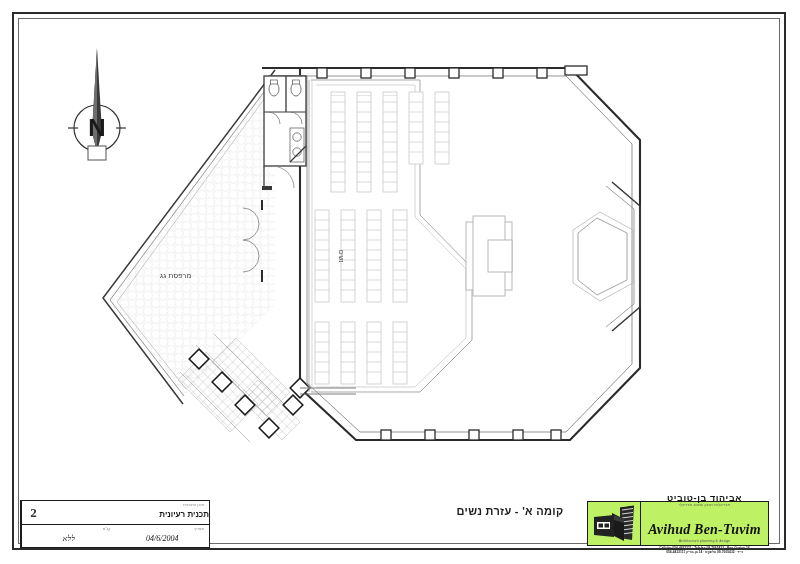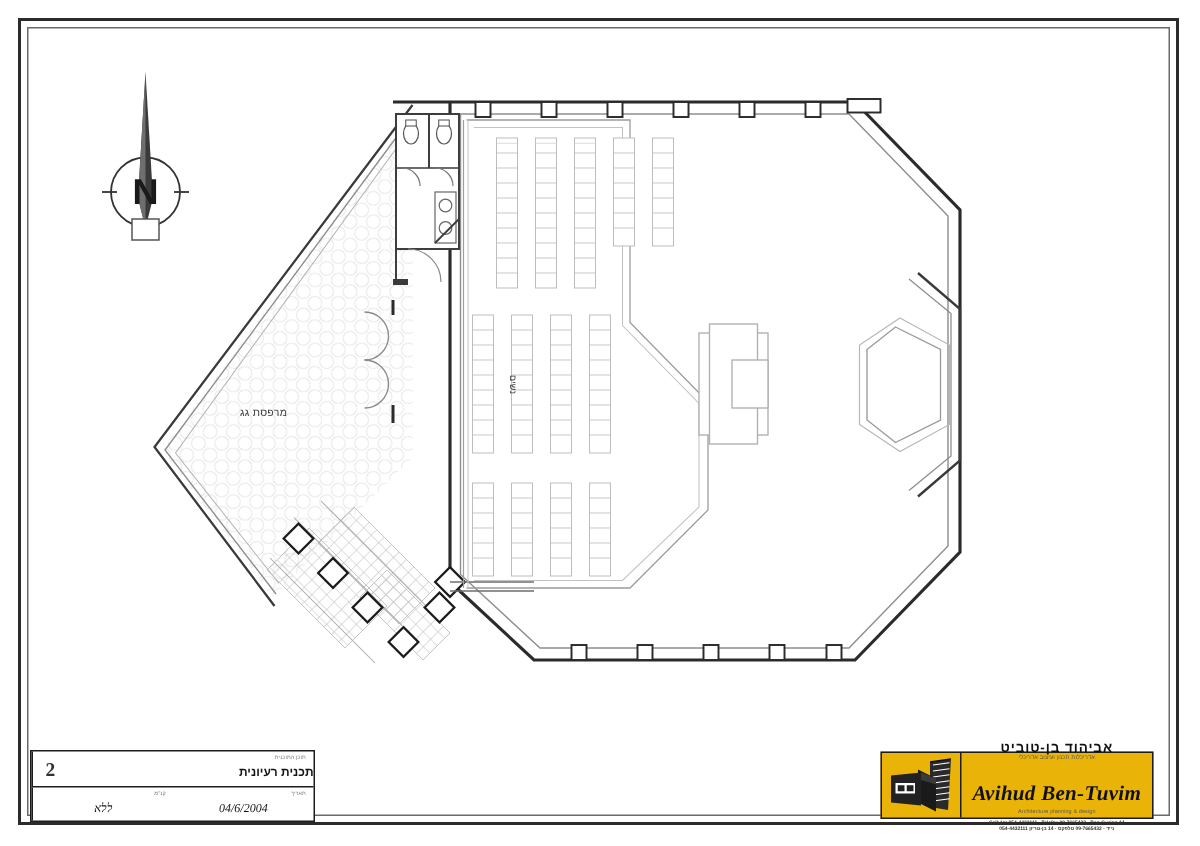--- a/index.html
+++ b/index.html
@@ -172,21 +172,21 @@
     letter-spacing: .3px;
   }
 
   
   #architect-block {
     position: absolute;
     left: 587px; top: 501px;
     width: 182px; height: 45px;
     border: 1.2px solid #1c1c1c;
     box-sizing: border-box;
-    background: #eab308;
+    background: #bef264;
     display: flex;
     flex-direction: row-reverse;
   }
   #arch-text {
     flex: 1;
     border-left: 1.2px solid #1c1c1c;
     box-sizing: border-box;
     display: flex;
     flex-direction: column;
     align-items: center;
@@ -483,20 +483,21 @@
         </div>
         <div id="tb-scale">
           <span class="tb-microlabel">קנ"מ</span>
           <span class="tb-val">ללא</span>
         </div>
       </div>
 
     </div>
   </div>
 
+  <div id="sheet-caption">קומה א' - עזרת נשים</div>
 
   <div id="architect-block">
     <div id="arch-text">
       <span id="arch-name-he">אביהוד בן-טוביט</span>
       <span id="arch-sub-he">אדריכלות תכנון ועיצוב אדריכלי</span>
       <span id="arch-name-en">Avihud Ben-Tuvim</span>
       <span id="arch-sub-en">Architecture planning &amp; design</span>
       <span id="arch-contact">
         <span>Cellular 054-4432111  ·  Telefax 09-7665432  ·  Ben-Gurion 14</span><br>
         <span>054-4432111 נייד · 09-7665432 טלפקס · 14 בן-גוריון</span>

